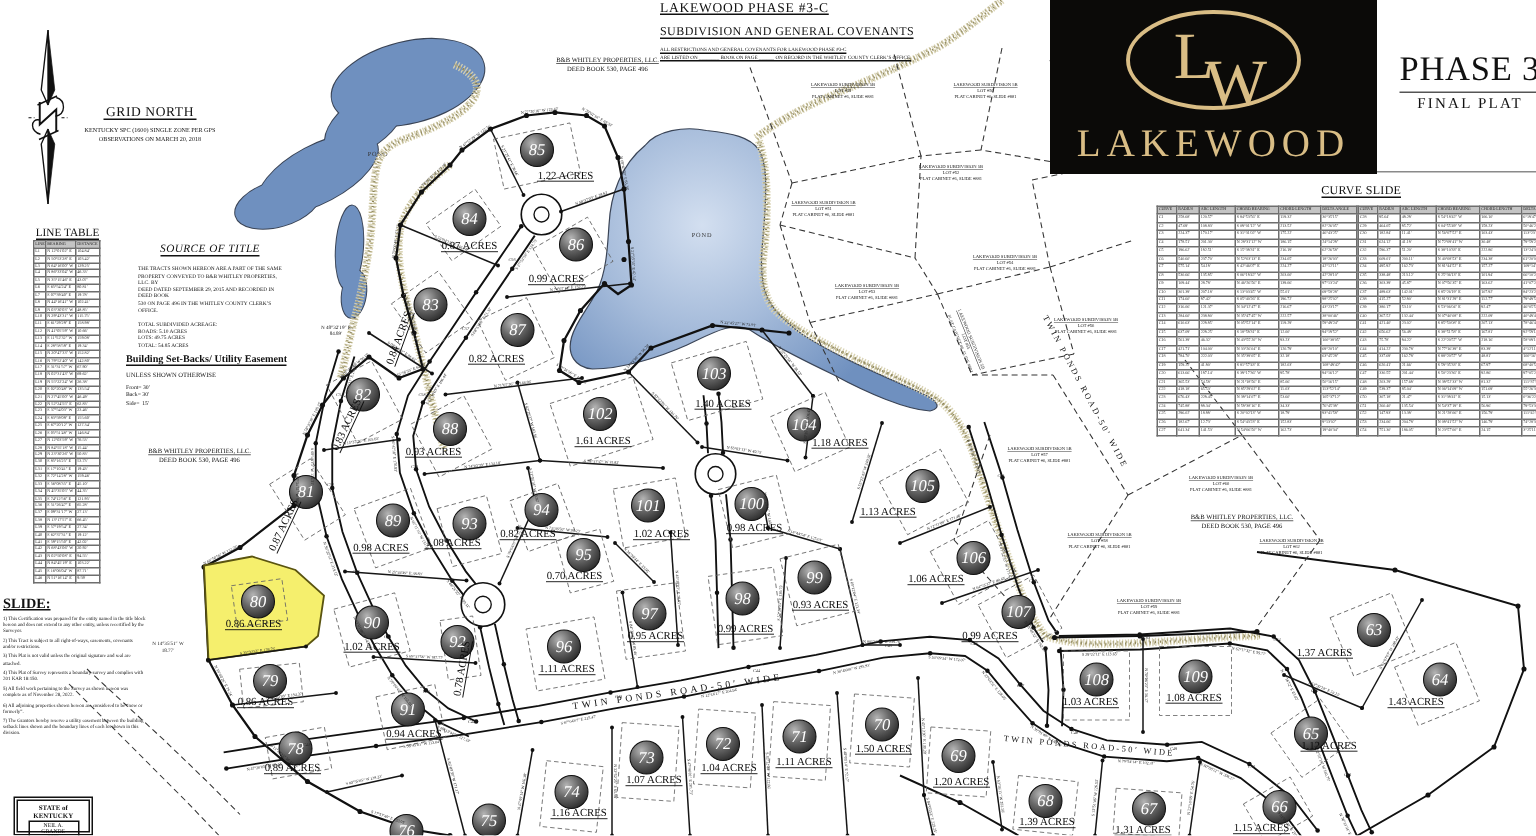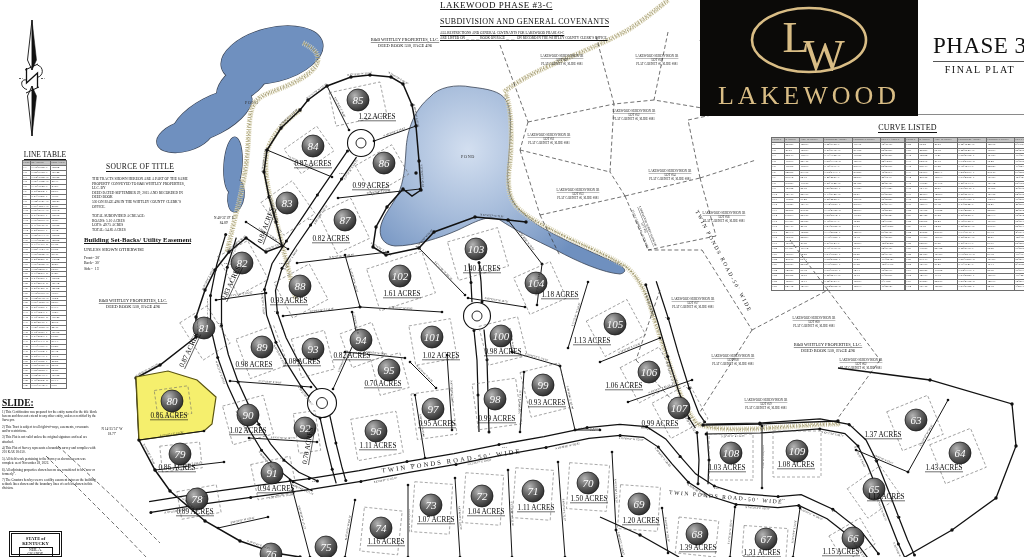--- a/index.html
+++ b/index.html
@@ -1156,20 +1156,25 @@
 <path d="M 14,6 L 9.5,46 L 14,56 Z" fill="#fff" stroke-width="0.9"></path>
 <path d="M 14,122 L 18.5,82 L 14,72 Z" fill="#111" stroke-width="0.5"></path>
 <path d="M 14,122 L 9.5,82 L 14,72 Z" fill="#fff" stroke-width="0.9"></path>
 <path d="M 7,56 L 20,50 M 8,79 L 21,73" stroke-width="1"></path>
 <path d="M 8.5,54 L 8.5,69 L 19.5,59 L 19.5,74" stroke-width="1.3"></path>
 <path d="M 19.5,51 C 26,53 26,62 19,63.5 M 8.5,66 C 2,64.5 2,74 9,75.5" stroke-width="0.9"></path>
 <path d="M 1,64.5 L 5,64.5 M 23,64.5 L 27,64.5" stroke-width="0.7" stroke-dasharray="2 1.5"></path>
 </g>
 </svg>
 
+<div class="abs" style="left:50px;top:64px;width:100px;text-align:center;">
+ <div style="font-size:9px;letter-spacing:0.4px;border-bottom:0.9px solid #111;display:inline-block;padding:0 2px;">GRID NORTH</div>
+ <div style="font-size:4.1px;margin-top:2px;white-space:nowrap;">KENTUCKY SPC (1600) SINGLE ZONE PER GPS</div>
+ <div style="font-size:4.1px;margin-top:1px;white-space:nowrap;">OBSERVATIONS ON MARCH 20, 2018</div>
+</div>
 
 <div class="abs" style="left:22px;top:150px;width:60px;">
  <div style="font-size:7.5px;text-align:center;width:46px;margin:0 12px 1px 0;white-space:nowrap;"><span style="border-bottom:0.7px solid #111;">LINE TABLE</span></div>
  <table id="linetable" class="plat" style="width:44px;font-size:2.8px;">
  <colgroup>
           <col style="width:8px">
           <col style="width:20px">
           <col style="width:16px">
         </colgroup>
  <tbody>
@@ -1413,21 +1418,21 @@
 </div>
 
 <div class="abs" style="left:440px;top:0px;width:280px;text-align:left;text-decoration:underline;">
  <div style="font-size:9px;letter-spacing:0.5px;">LAKEWOOD PHASE #3-C</div>
  <div style="font-size:8px;letter-spacing:0.3px;border-bottom:0.8px solid #111;display:inline-block;">SUBDIVISION AND GENERAL COVENANTS</div>
  <div style="font-size:3.4px;margin-top:3px;">ALL RESTRICTIONS AND GENERAL COVENANTS FOR LAKEWOOD PHASE #3-C</div>
  <div style="font-size:3.4px;margin-top:1.2px;">ARE LISTED ON ________ BOOK ON PAGE ______ ON RECORD IN THE WHITLEY COUNTY CLERK’S OFFICE.</div>
 </div>
 
 <div class="abs" style="left:88px;top:155px;width:104px;">
- <div style="text-align:center;"><span style="font-size:7.5px;letter-spacing:0.3px;border-bottom:0.8px solid #111;">SOURCE OF TITLE</span></div>
+ <div style="text-align:center;"><span style="font-size:7.5px;letter-spacing:0.3px;border-bottom:0.8px solid #111;font-style:italic;">SOURCE OF TITLE</span></div>
  <div style="font-size:3.6px;line-height:4.6px;margin-top:4px;width:96px;margin-left:4px;">
  THE TRACTS SHOWN HEREON ARE A PART OF THE SAME<br>
  PROPERTY CONVEYED TO B&amp;B WHITLEY PROPERTIES, LLC. BY<br>
  DEED DATED SEPTEMBER 29, 2015 AND RECORDED IN DEED BOOK<br>
  530 ON PAGE 496 IN THE WHITLEY COUNTY CLERK’S OFFICE.</div>
  <div style="font-size:3.6px;line-height:4.6px;margin-top:5px;margin-left:4px;">
  TOTAL SUBDIVIDED ACREAGE:<br>ROADS: 5.10 ACRES<br>LOTS: 49.75 ACRES<br>TOTAL: 54.85 ACRES</div>
 </div>
 
 <div class="abs" style="left:84px;top:228px;width:150px;">
@@ -1465,21 +1470,21 @@
 
 <div class="abs" style="left:918px;top:114px;width:106px;border-top:1.2px solid #8a8a8a;"></div>
 
 <div class="abs" style="left:933px;top:33px;width:110px;">
  <div style="font-size:23px;letter-spacing:0.5px;white-space:nowrap;">PHASE 3C</div>
  <div style="border-top:1px solid #555;width:94px;margin-top:2px;"></div>
  <div style="font-size:10px;letter-spacing:1.5px;text-align:center;width:94px;margin-top:2px;">FINAL PLAT</div>
 </div>
 
 <div class="abs" style="left:771px;top:116px;width:253px;">
- <div style="text-align:center;width:253px;padding-left:20px;"><span style="font-size:8px;letter-spacing:0.2px;border-bottom:0.8px solid #111;">CURVE LISTED</span></div>
+ <div style="text-align:center;width:253px;padding-left:20px;"><span style="font-size:8px;letter-spacing:0.2px;border-bottom:0.8px solid #111;">CURVE SLIDE</span></div>
  <div id="curvetables" style="display:flex;margin-top:3px;">
  <table class="plat" style="width:133px;font-size:2.7px;">
  <colgroup>
             <col style="width:13px">
             <col style="width:15px">
             <col style="width:24px">
             <col style="width:29px">
             <col style="width:28px">
             <col style="width:24px">
           </colgroup>

